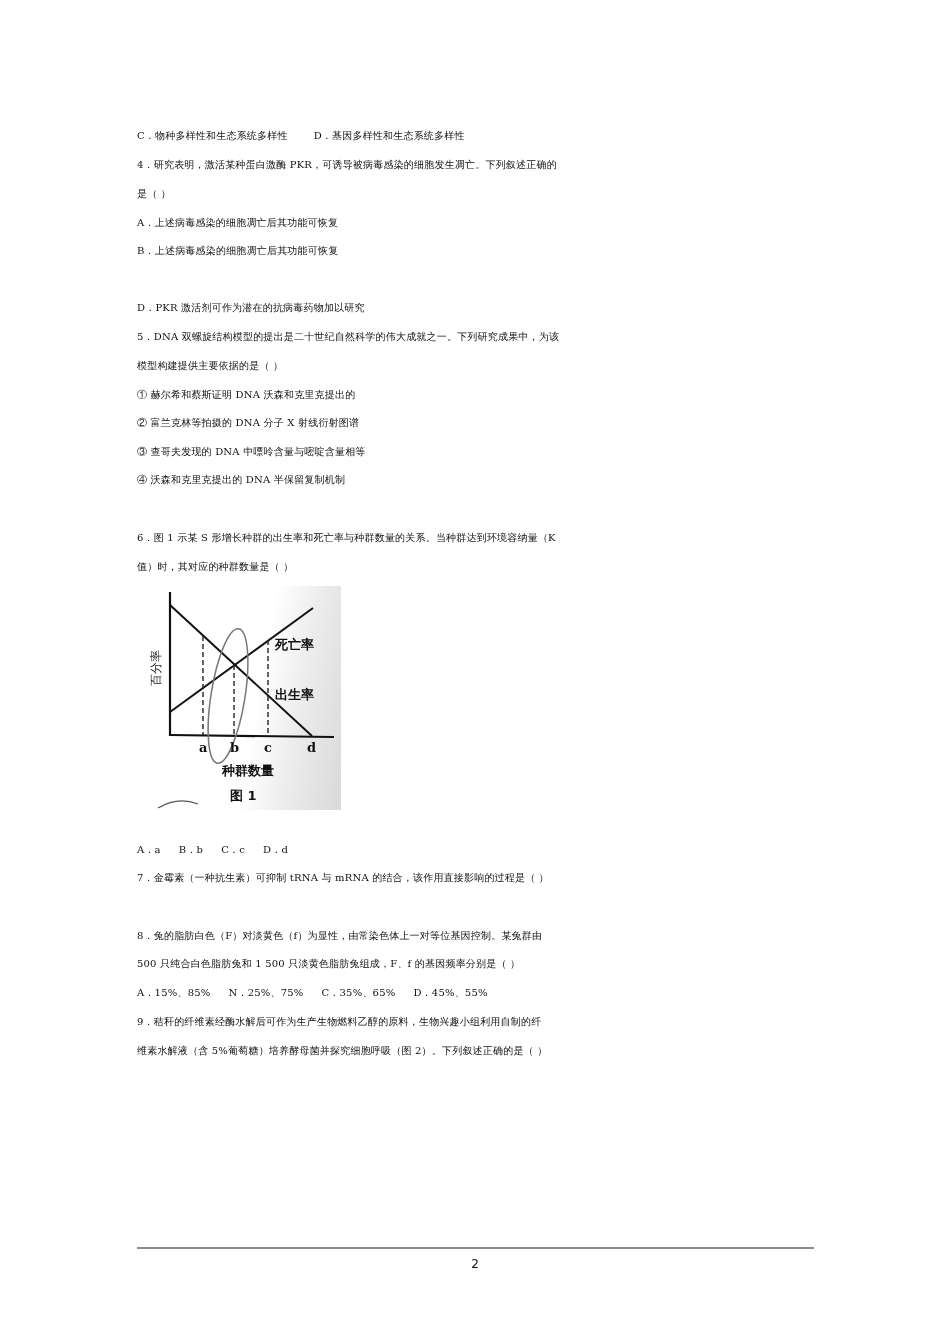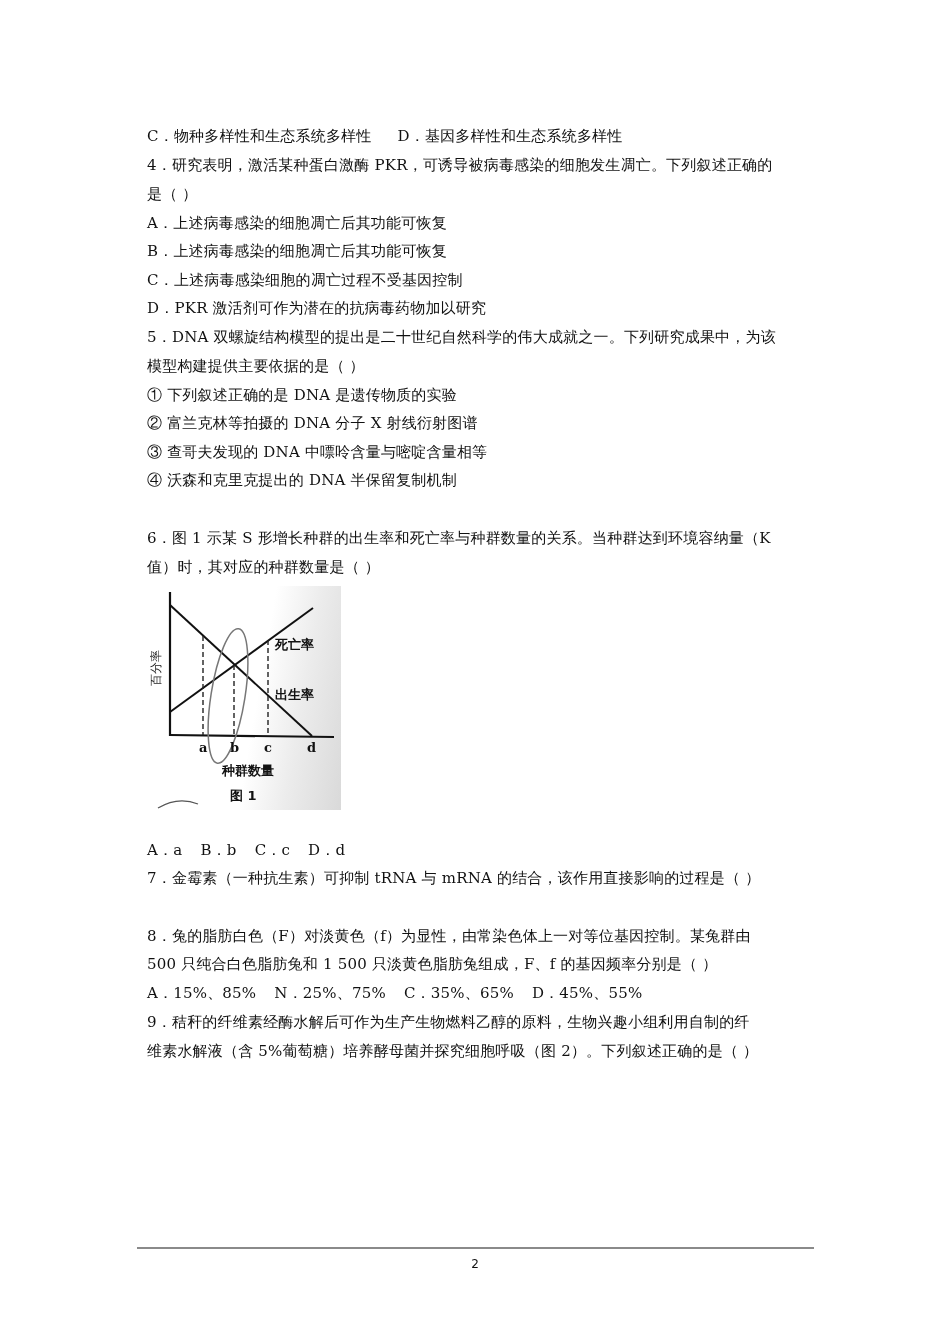--- a/index.html
+++ b/index.html
@@ -1,19 +1,19 @@
 <!DOCTYPE html>
 <html><head>
 <meta charset="utf-8">
 <style>
   html, body { margin: 0; padding: 0; background: #ffffff; }
   body { width: 950px; height: 1344px; position: relative; overflow: hidden;
          font-family: "DejaVu Serif", "Liberation Serif", serif; color: #111; }
   .page { position: absolute; left: 0; top: 0; width: 950px; height: 1344px; }
-  .line { position: absolute; left: 147px; font-size: 15px; line-height: 20px;
+  .line { position: absolute; left: 137px; font-size: 10px; line-height: 20px;
           white-space: nowrap; letter-spacing: 0.2px; }
   .gap { display: inline-block; width: 26px; }
   .gap-s { display: inline-block; width: 18px; }
   .figure { position: absolute; left: 150px; top: 586px; width: 191px; height: 224px;
             background: linear-gradient(100deg, #ffffff 0%, #ffffff 55%, #ececec 75%, #d9d9d9 100%); text-align: center; }
   .figure svg { position: absolute; left: 0; top: 0; }
   .footer-rule { position: absolute; left: 137px; top: 1247px; width: 677px; height: 2px; background: #8a8a8a; }
   .page-num { position: absolute; left: 0; width: 950px; top: 1257px; text-align: center;
               font-family: "DejaVu Sans", "Liberation Sans", sans-serif; font-size: 12px; color: #111; }
 </style>
@@ -23,25 +23,24 @@
 <div class="page">
 
   <div class="line" style="top:126px">
     <span>C．物种多样性和生态系统多样性</span><span class="gap"></span><span>D．基因多样性和生态系统多样性</span>
   </div>
 
   <div class="line" style="top:155px">4．研究表明，激活某种蛋白激酶 PKR，可诱导被病毒感染的细胞发生凋亡。下列叙述正确的</div>
   <div class="line" style="top:184px">是（    ）</div>
   <div class="line" style="top:213px">A．上述病毒感染的细胞凋亡后其功能可恢复</div>
   <div class="line" style="top:241px">B．上述病毒感染的细胞凋亡后其功能可恢复</div>
-  <div class="line" style="top:270px">C．上述病毒感染细胞的凋亡过程不受基因控制</div>
   <div class="line" style="top:298px">D．PKR 激活剂可作为潜在的抗病毒药物加以研究</div>
   <div class="line" style="top:327px">5．DNA 双螺旋结构模型的提出是二十世纪自然科学的伟大成就之一。下列研究成果中，为该</div>
   <div class="line" style="top:356px">模型构建提供主要依据的是（    ）</div>
-  <div class="line" style="top:385px">① 下列叙述正确的是 DNA 是遗传物质的实验</div>
+  <div class="line" style="top:385px">① 赫尔希和蔡斯证明 DNA 沃森和克里克提出的</div>
   <div class="line" style="top:413px">② 富兰克林等拍摄的 DNA 分子 X 射线衍射图谱</div>
   <div class="line" style="top:442px">③ 查哥夫发现的 DNA 中嘌呤含量与嘧啶含量相等</div>
   <div class="line" style="top:470px">④ 沃森和克里克提出的 DNA 半保留复制机制</div>
 
 
   <div class="line" style="top:528px">6．图 1 示某 S 形增长种群的出生率和死亡率与种群数量的关系。当种群达到环境容纳量（K</div>
   <div class="line" style="top:557px">值）时，其对应的种群数量是（    ）</div>
 
   <div class="figure">
     <svg width="191" height="224" viewBox="0 0 191 224" xmlns="http://www.w3.org/2000/svg">

